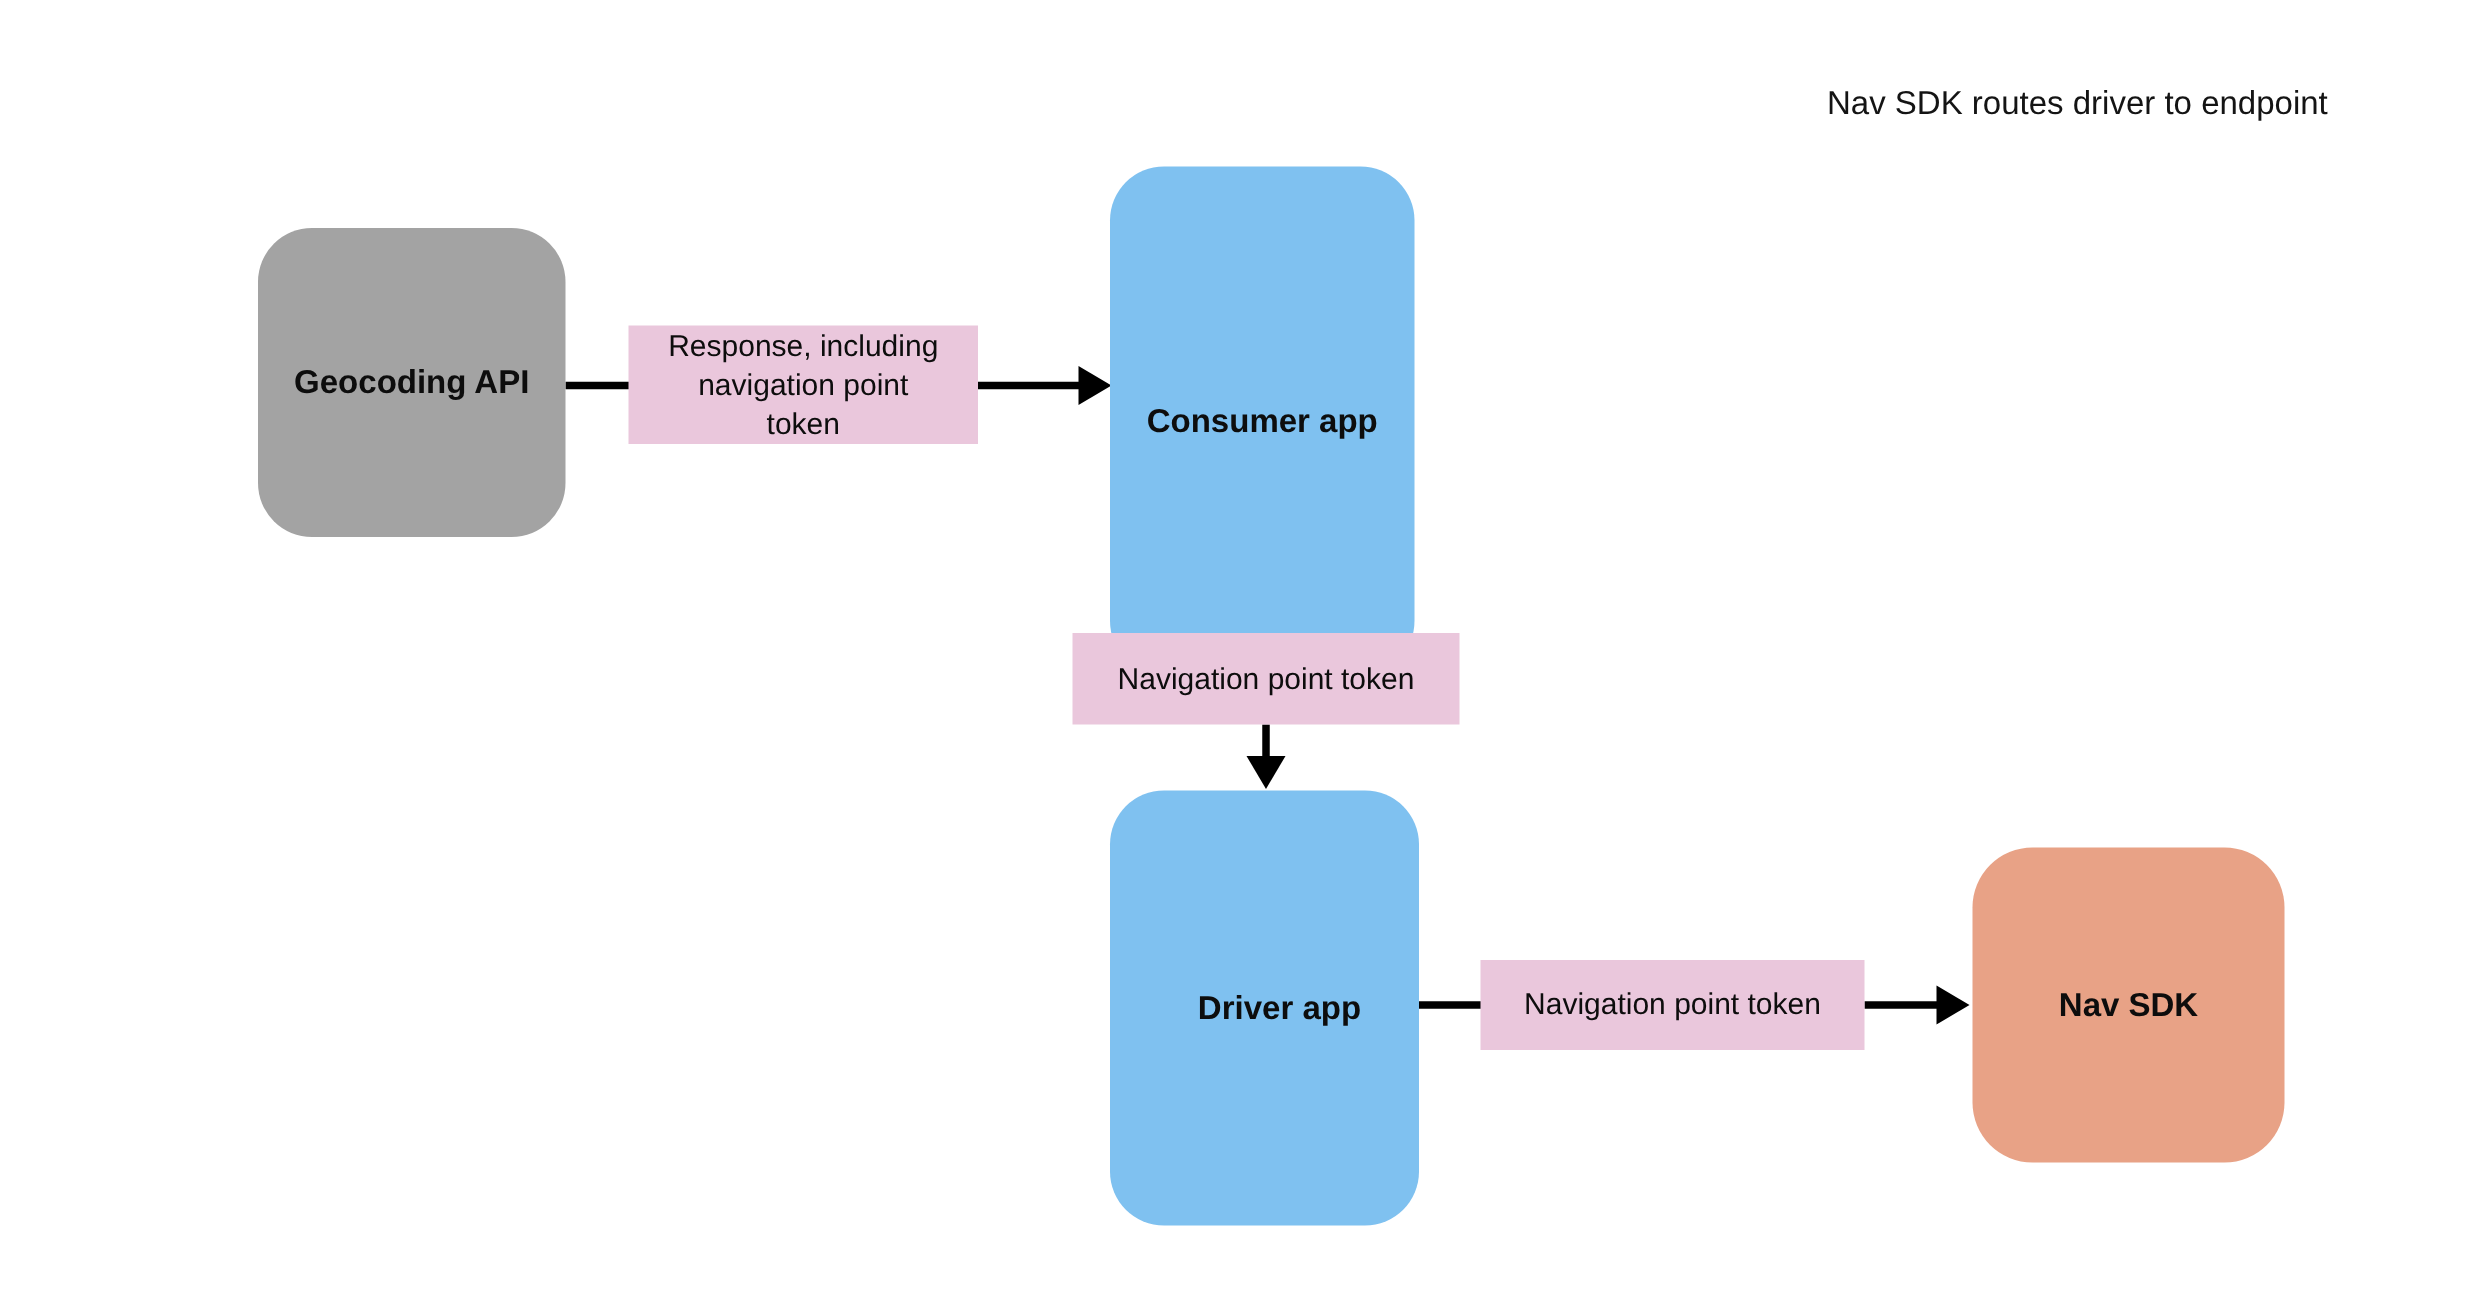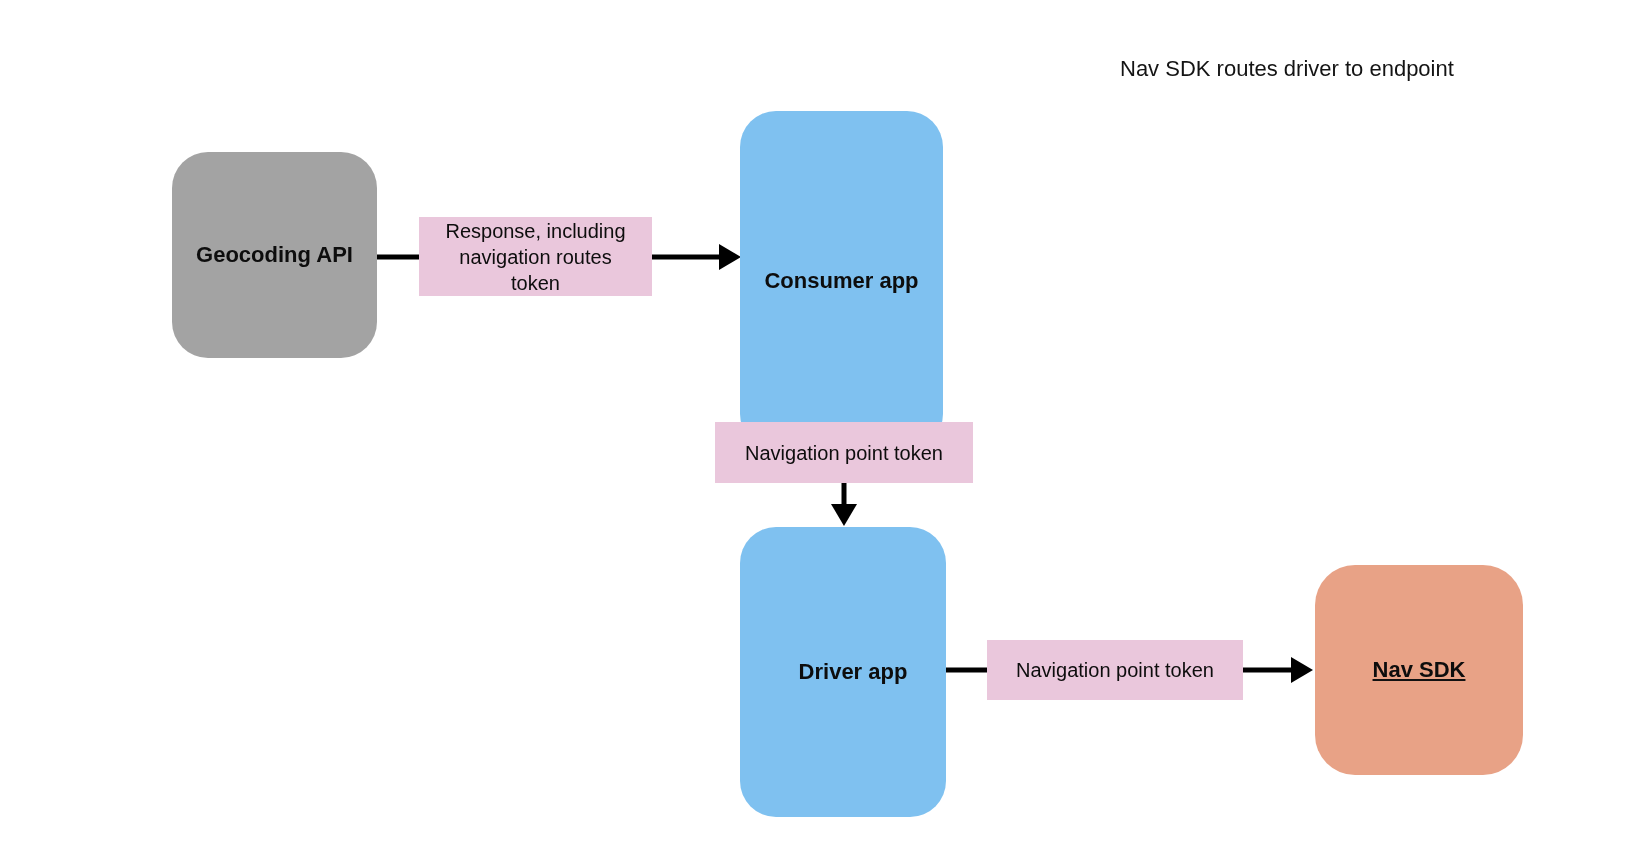--- a/index.html
+++ b/index.html
@@ -19,21 +19,21 @@
     position: absolute;
     top: 56px;
     font-size: 22px;
     line-height: 26px;
     font-weight: 400;
     color: #141414;
     white-space: nowrap;
   }
   .stage-title.t1 { left: 57px; }
   .stage-title.t2 { left: 678px; }
-  .stage-title.t3 { left: 1120px; }
+  .stage-title.t3 { left: 1218px; }
 
   .edges {
     position: absolute;
     left: 0; top: 0;
     width: 1646px;
     height: 868px;
   }
   .edges line { stroke: #000000; stroke-width: 5; }
   .edges polygon { fill: #000000; }
 
@@ -104,27 +104,27 @@
   </div>
 
   <div class="node consumer" style="background-color: rgb(127, 193, 240);">
     <span>Consumer app</span>
   </div>
 
   <div class="node driver" style="background-color: rgb(127, 193, 240);">
     <span>Driver app</span>
   </div>
 
-  <div class="node navsdk" style="background-color: rgb(232, 162, 134); text-decoration: underline;">
+  <div class="node navsdk" style="background-color: rgb(232, 162, 134);">
     <span>Nav SDK</span>
   </div>
 
   <div class="edge-label response" style="background-color: rgb(234, 199, 220);">
     <span>Response, including
-navigation routes
+navigation point
 token</span>
   </div>
 
   <div class="edge-label token1" style="background-color: rgb(234, 199, 220);">
     <span>Navigation point token</span>
   </div>
 
   <div class="edge-label token2" style="background-color: rgb(234, 199, 220);">
     <span>Navigation point token</span>
   </div>

